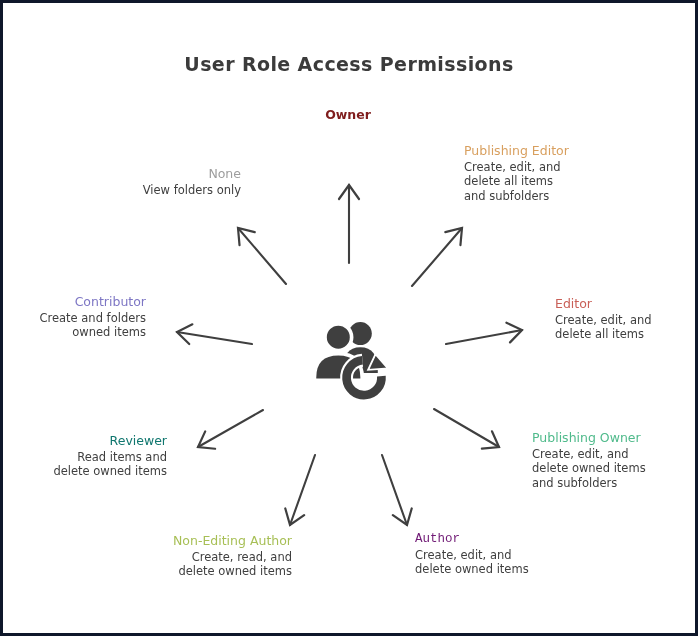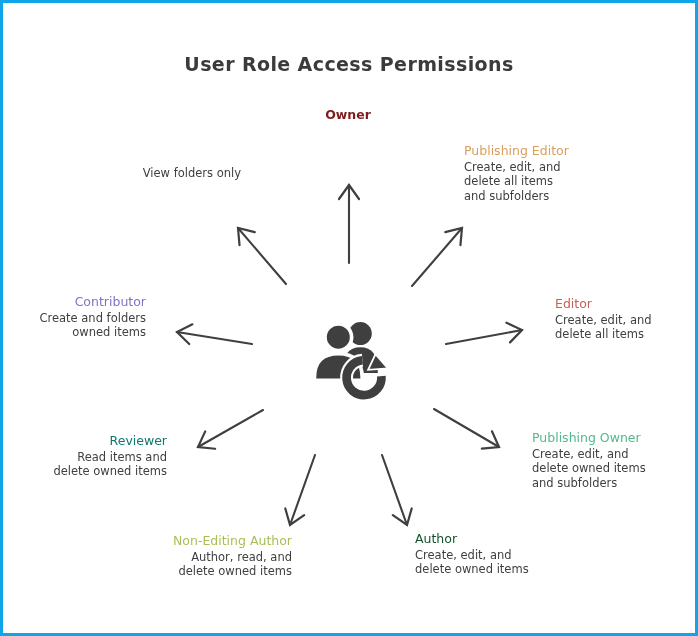--- a/index.html
+++ b/index.html
@@ -1,21 +1,21 @@
 <!DOCTYPE html>
 <html><head>
 <meta charset="utf-8">
 <style>
   html,body { margin:0; padding:0; background:#fff; }
   .canvas {
     position:relative;
     width:698px; height:636px;
     box-sizing:border-box;
     background:#ffffff;
-    border:3px solid #0ea5e9;
+    border:3px solid #0f172a;
     font-family:"DejaVu Sans", sans-serif;
     overflow:hidden;
     color:#3f3f3f;
   }
   .title {
     position:absolute; top:50px; left:0; width:100%;
     text-align:center;
     font-size:19px; font-weight:bold; letter-spacing:0.4px;
     color:#3b3b3b;
   }
@@ -86,20 +86,21 @@
   </div>
 
   <div class="role align-left" style="left:461px; top:140px; width:160px;">
     <div class="role-name" style="color: rgb(216, 159, 94);">Publishing Editor</div>
     <div class="role-desc">Create, edit, and
 delete all items
 and subfolders</div>
   </div>
 
   <div class="role align-right" style="left:98px; top:163px; width:140px;">
+    <div class="role-name" style="color: rgb(157, 157, 157);">None</div>
     <div class="role-desc">View folders only</div>
   </div>
 
   <div class="role align-left" style="left:552px; top:293px; width:135px;">
     <div class="role-name" style="color: rgb(201, 96, 88);">Editor</div>
     <div class="role-desc">Create, edit, and
 delete all items</div>
   </div>
 
   <div class="role align-right" style="left:20px; top:291px; width:123px;">
@@ -115,24 +116,24 @@
 and subfolders</div>
   </div>
 
   <div class="role align-right" style="left:41px; top:430px; width:123px;">
     <div class="role-name" style="color: #0f766e;">Reviewer</div>
     <div class="role-desc">Read items and
 delete owned items</div>
   </div>
 
   <div class="role align-left" style="left:412px; top:528px; width:135px;">
-    <div class="role-name" style="color: #14532d;">Author</div>
+    <div class="role-name" style="color: #701a75; font-family: Liberation Mono, monospace;">Author</div>
     <div class="role-desc">Create, edit, and
 delete owned items</div>
   </div>
 
   <div class="role align-right" style="left:167px; top:530px; width:122px;">
     <div class="role-name" style="color: rgb(167, 191, 85);">Non-Editing Author</div>
-    <div class="role-desc">Author, read, and
+    <div class="role-desc">Create, read, and
 delete owned items</div>
   </div>
 
 </div>
 
 </body></html>

